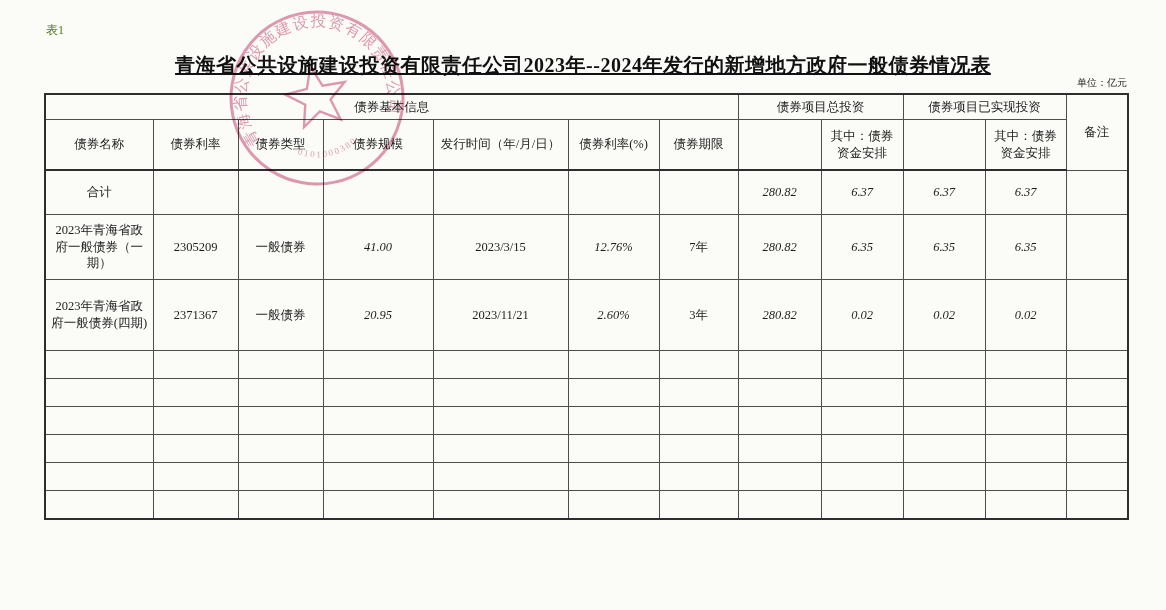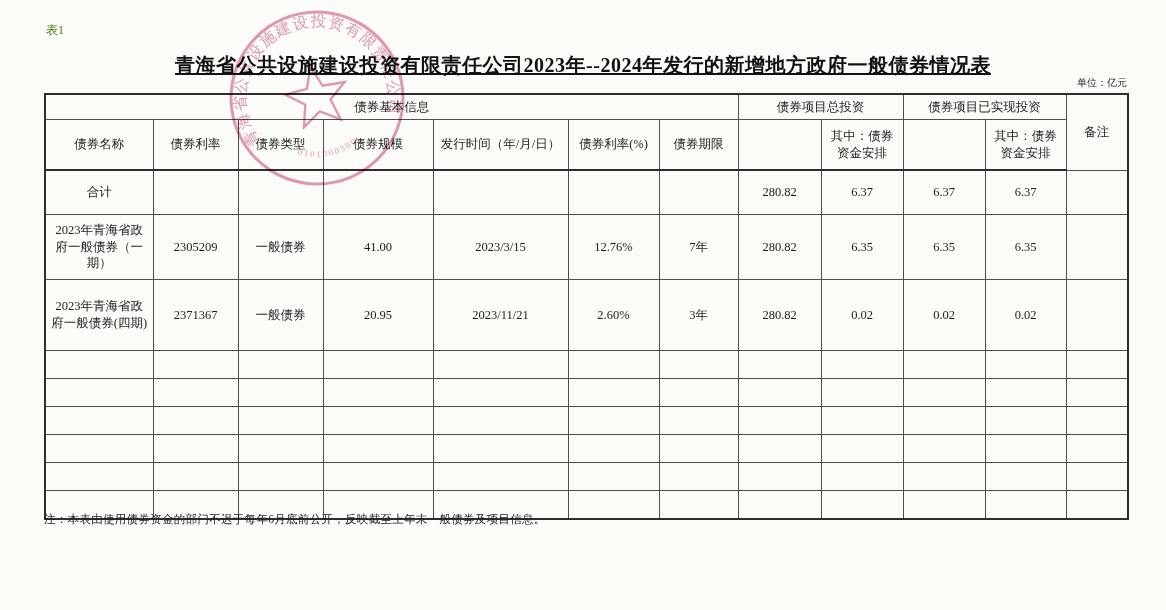--- a/index.html
+++ b/index.html
@@ -46,21 +46,21 @@
   tr.group-row th{height:22px;margin-left:35px;}
   tr.sub-row th{height:47px;border-bottom:2px solid #2e2e2e;}
   th.grp-span{border-bottom:none;}
   th.blank-sub{border-top:none;}
   th.remarks-head{border-bottom:2px solid #2e2e2e;text-align:left;padding-left:5px;}
   tr.row-total td{height:41px;}
   tr.row-b1 td{height:62px;}
   tr.row-b2 td{height:68px;}
   tr.empty-row td{height:25px;}
   td.c-left{text-align:left;}
-  td.c-right{text-align:right;}
+  td.c-right{text-align:right;font-style:italic;}
   td.c-center{text-align:center;}
   .footnote{
     position:absolute;left:44px;top:512px;
     font-size:11.5px;color:#222;letter-spacing:.3px;
   }
   svg.seal{
     position:absolute;left:212px;top:-4px;
     mix-blend-mode:multiply;opacity:.62;
     pointer-events:none;
   }
@@ -234,21 +234,20 @@
           <td></td>
           <td></td>
           <td></td>
           <td></td>
           <td></td>
           <td></td>
         </tr>
       </tbody>
   </table>
 
-  <div class="footnote">注：本表由使用债券资金的部门不迟于每年6月底前公开，反映截至上年末一般债券及项目信息。</div>
 
   <svg class="seal" width="210" height="204" viewBox="-105 -102 210 204">
     <g transform="rotate(-12)">
       <circle r="86" fill="none" stroke="#cf5d85" stroke-width="3"></circle>
       <path id="sealArcTop" d="M -66 28 A 71.7 71.7 0 1 1 66 28" fill="none" stroke="none"></path>
       <path id="sealArcBot" d="M -50 32 A 59.4 59.4 0 0 0 50 32" fill="none" stroke="none"></path>
       <polygon points="0,-32 8,-11 30.4,-9.9 12.9,4.2 18.8,25.9 0,13.6 -18.8,25.9 -12.9,4.2 -30.4,-9.9 -8,-11" fill="none" stroke="#cf5d85" stroke-width="2.4"></polygon>
       <text font-size="15.5" letter-spacing="1.5" fill="#cf5d85">
         <textPath href="#sealArcTop" startOffset="50%" text-anchor="middle">青海省公共设施建设投资有限责任公司</textPath>
       </text>

